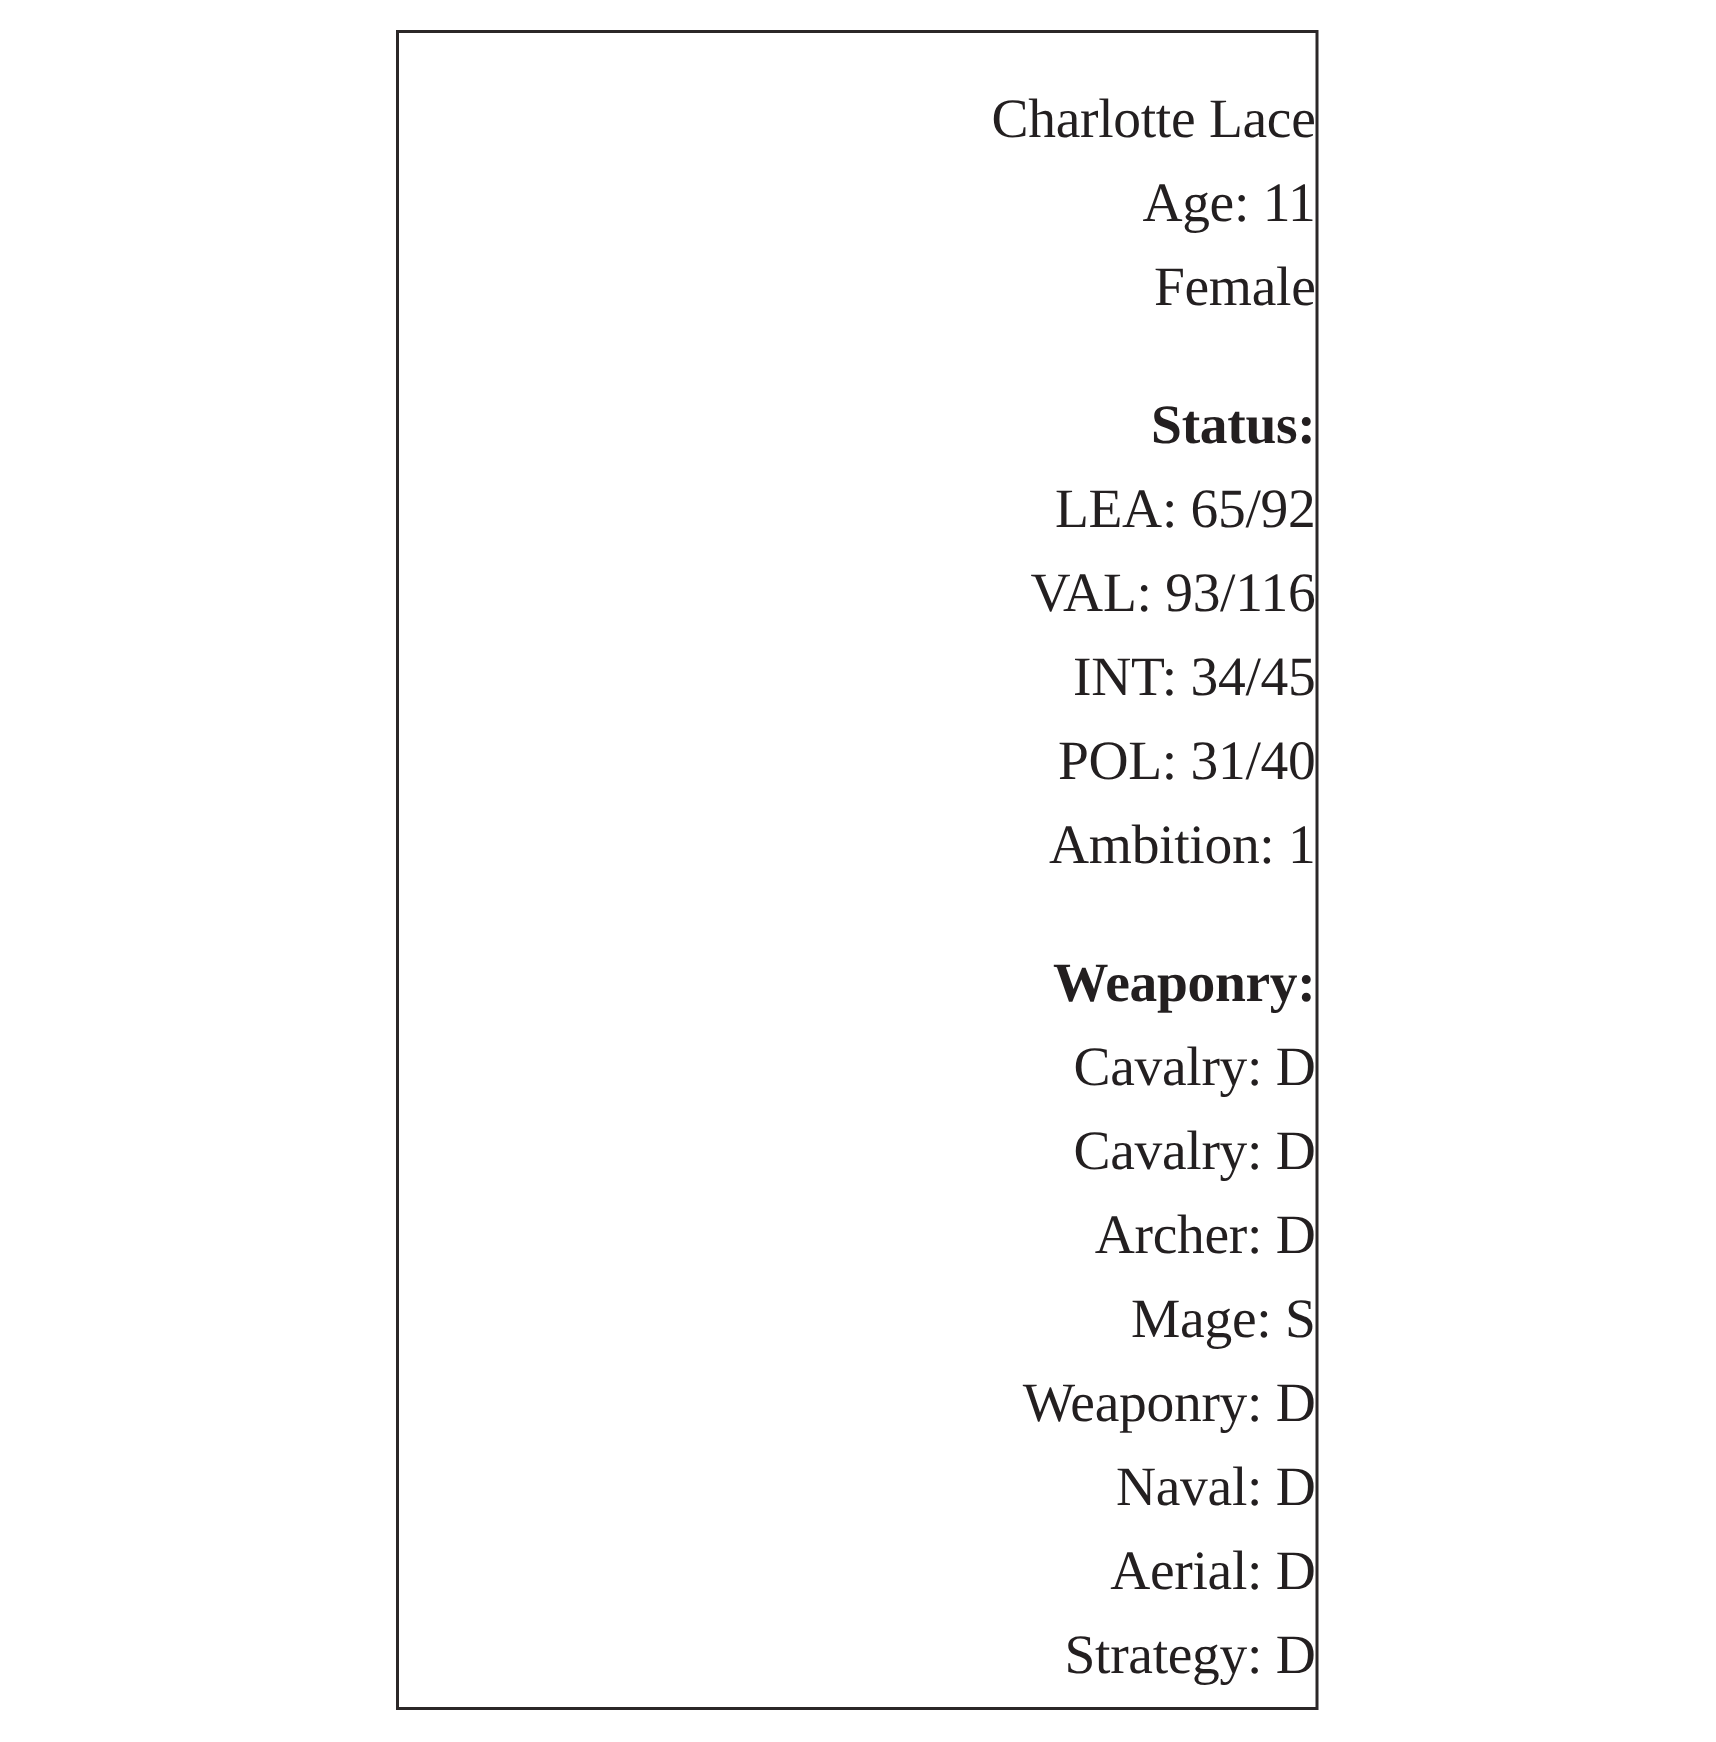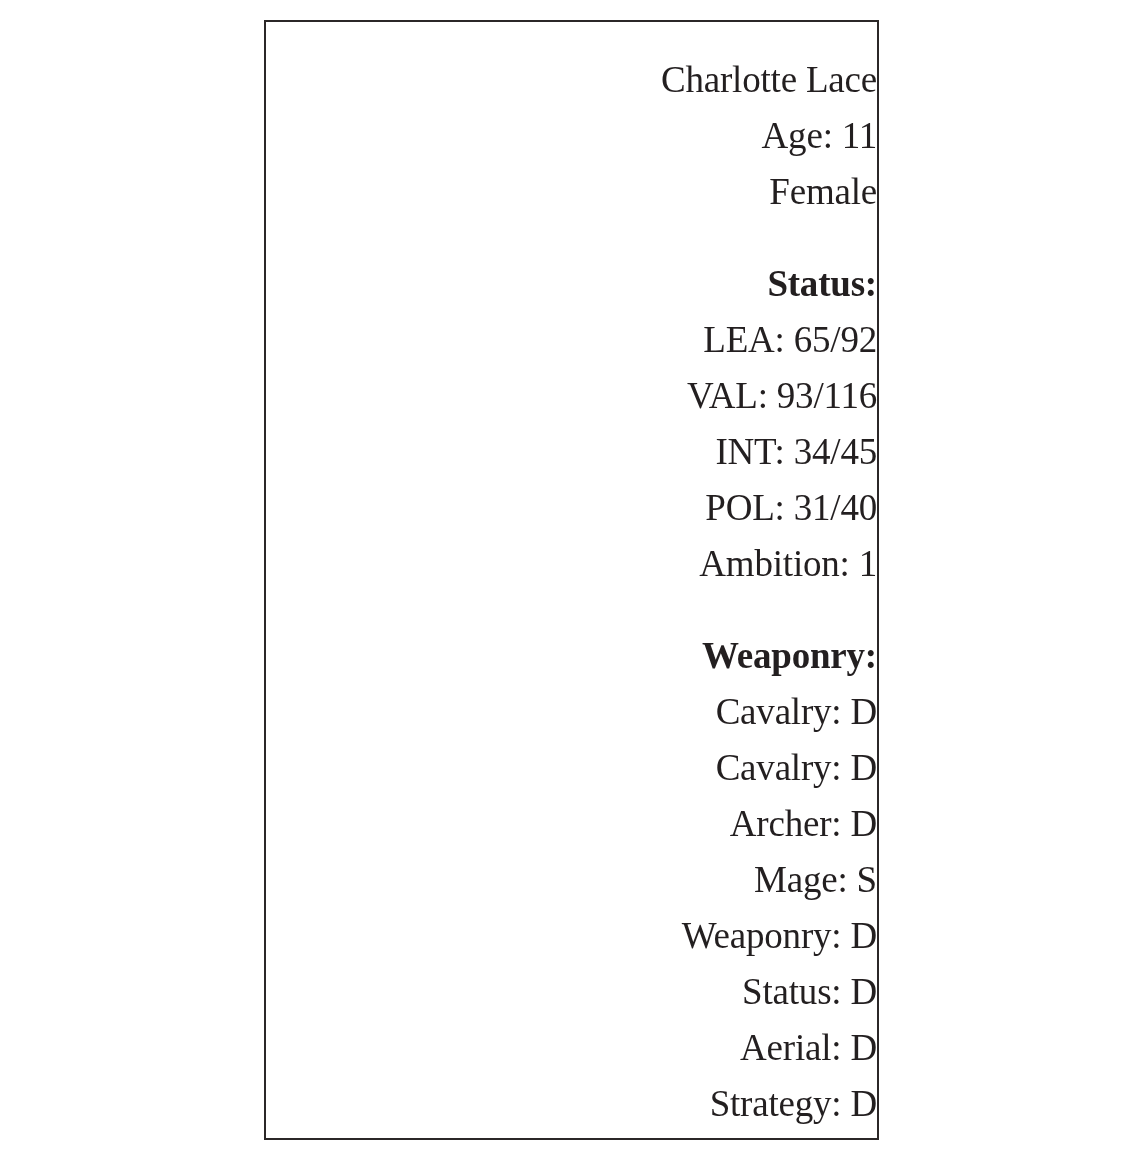--- a/index.html
+++ b/index.html
@@ -62,17 +62,17 @@
     <li class="row">INT: 34/45</li>
     <li class="row">POL: 31/40</li>
     <li class="row">Ambition: 1</li>
 
     <li class="row heading">Weaponry:</li>
     <li class="row">Cavalry: D</li>
     <li class="row">Cavalry: D</li>
     <li class="row">Archer: D</li>
     <li class="row">Mage: S</li>
     <li class="row">Weaponry: D</li>
-    <li class="row">Status: D</li>
+    <li class="row">Naval: D</li>
     <li class="row">Aerial: D</li>
     <li class="row">Strategy: D</li>
   </ul>
 </div>
 
 </body></html>

